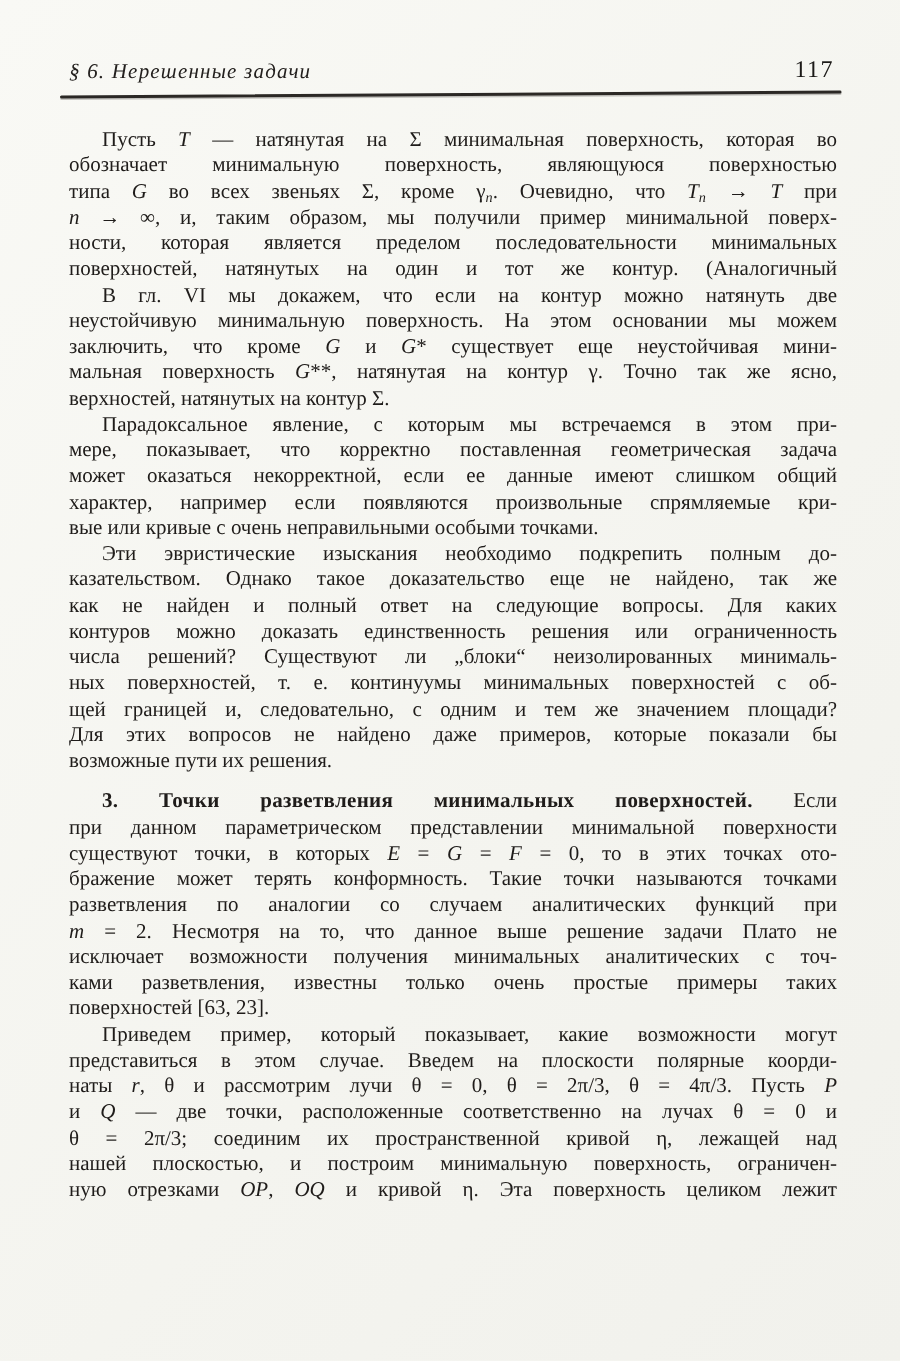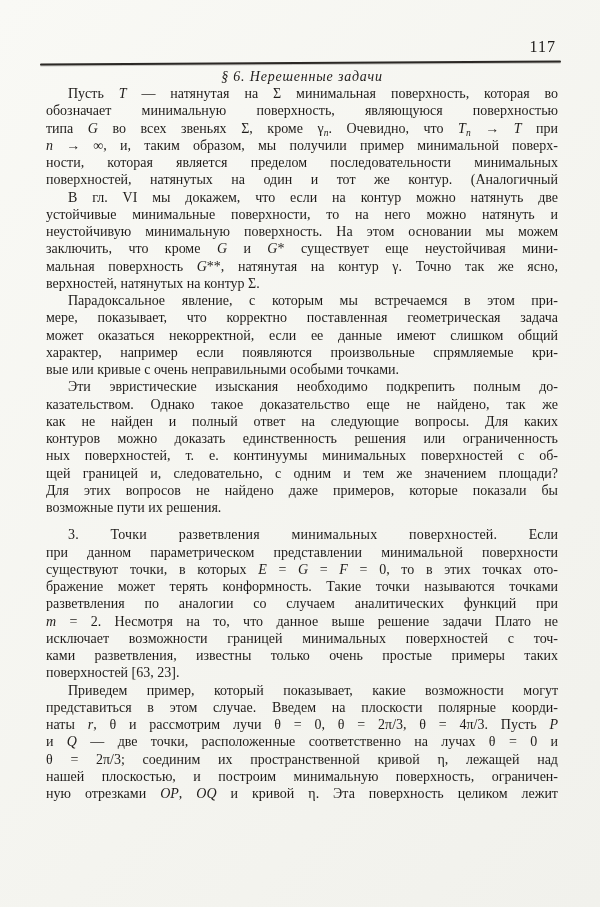--- a/index.html
+++ b/index.html
@@ -10,22 +10,22 @@
     background: #f6f6f2;
   }
   .page {
     position: absolute; inset: 0;
     background: linear-gradient(130deg, #f9f9f5 0%, #f4f4ef 60%, #f1f1ec 100%);
   }
   .running-head {
     position: absolute; top: 41px; left: 46px; width: 512px; height: 18px;
   }
   .running-title {
-    position: absolute; left: 0; right: 0; text-align: center;
-    font-style: italic; font-size: 14px; letter-spacing: 0.8px; color: #23201e; margin-top: 28px;
+    position: absolute; left: 0; right: 0; 
+    font-style: italic; font-size: 14px; letter-spacing: 0.8px; color: #23201e;
   }
   .page-number {
     position: absolute; right: 2px; top: -3px;
     font-weight: normal; font-size: 16px; letter-spacing: 1px; color: #1c1a18;
   }
   .header-rule {
     position: absolute; top: 62px; left: 40px; width: 521px; height: 2px;
     background: #2b2825; border-radius: 1px;
     transform: rotate(-0.35deg);
     box-shadow: 0 1px 0 rgba(43,40,37,0.25);
@@ -37,21 +37,21 @@
   .para { margin: 0; padding: 0; }
   .para.section-start { margin-top: 10px; }
   .line {
     font-size: 14px; line-height: 17.25px; height: 17.25px;
     text-align: justify; text-align-last: justify;
     overflow: hidden; white-space: normal;
   }
   .line.last-left { text-align-last: left; }
   .para.indent .line:first-child { text-indent: 22px; }
   .line sub { font-size: 9.5px; line-height: 0; vertical-align: -2.5px; }
-  .line b { font-weight: normal; letter-spacing: 0.2px; }
+  .line b { font-weight: bold; letter-spacing: 0.2px; }
 </style>
 </head>
 <body>
 
 <div class="page">
   <div class="running-head">
     <span class="running-title">§ 6. Нерешенные задачи</span>
     <span class="page-number">117</span>
   </div>
   <div class="header-rule"></div>
@@ -59,51 +59,51 @@
       <div class="para indent">
         <div class="line">Пусть <i>T</i> — натянутая на Σ минимальная поверхность, которая во</div>
         <div class="line">обозначает минимальную поверхность, являющуюся поверхностью</div>
         <div class="line">типа <i>G</i> во всех звеньях Σ, кроме γ<sub><i>n</i></sub>. Очевидно, что <i>T<sub>n</sub></i> → <i>T</i> при</div>
         <div class="line"><i>n</i> → ∞, и, таким образом, мы получили пример минимальной поверх-</div>
         <div class="line">ности, которая является пределом последовательности минимальных</div>
         <div class="line">поверхностей, натянутых на один и тот же контур. (Аналогичный</div>
       </div>
       <div class="para indent">
         <div class="line">В гл. VI мы докажем, что если на контур можно натянуть две</div>
-        <div class="line">устойчивые минимальные поверхности, то на него можно натянуть и</div>
         <div class="line">неустойчивую минимальную поверхность. На этом основании мы можем</div>
         <div class="line">заключить, что кроме <i>G</i> и <i>G</i>* существует еще неустойчивая мини-</div>
         <div class="line">мальная поверхность <i>G</i>**, натянутая на контур γ. Точно так же ясно,</div>
         <div class="line last-left">верхностей, натянутых на контур Σ.</div>
       </div>
       <div class="para indent">
         <div class="line">Парадоксальное явление, с которым мы встречаемся в этом при-</div>
         <div class="line">мере, показывает, что корректно поставленная геометрическая задача</div>
         <div class="line">может оказаться некорректной, если ее данные имеют слишком общий</div>
         <div class="line">характер, например если появляются произвольные спрямляемые кри-</div>
         <div class="line last-left">вые или кривые с очень неправильными особыми точками.</div>
       </div>
       <div class="para indent">
         <div class="line">Эти эвристические изыскания необходимо подкрепить полным до-</div>
         <div class="line">казательством. Однако такое доказательство еще не найдено, так же</div>
         <div class="line">как не найден и полный ответ на следующие вопросы. Для каких</div>
         <div class="line">контуров можно доказать единственность решения или ограниченность</div>
+        <div class="line">числа решений? Существуют ли „блоки“ неизолированных минималь-</div>
         <div class="line">ных поверхностей, т. е. континуумы минимальных поверхностей с об-</div>
         <div class="line">щей границей и, следовательно, с одним и тем же значением площади?</div>
         <div class="line">Для этих вопросов не найдено даже примеров, которые показали бы</div>
         <div class="line last-left">возможные пути их решения.</div>
       </div>
       <div class="para indent section-start">
         <div class="line"><b>3. Точки разветвления минимальных поверхностей.</b> Если</div>
         <div class="line">при данном параметрическом представлении минимальной поверхности</div>
         <div class="line">существуют точки, в которых <i>E</i> = <i>G</i> = <i>F</i> = 0, то в этих точках ото-</div>
         <div class="line">бражение может терять конформность. Такие точки называются точками</div>
         <div class="line">разветвления по аналогии со случаем аналитических функций при</div>
         <div class="line"><i>m</i> = 2. Несмотря на то, что данное выше решение задачи Плато не</div>
-        <div class="line">исключает возможности границей минимальных поверхностей с точ-</div>
+        <div class="line">исключает возможности получения минимальных аналитических с точ-</div>
         <div class="line">ками разветвления, известны только очень простые примеры таких</div>
         <div class="line last-left">поверхностей [63, 23].</div>
       </div>
       <div class="para indent">
         <div class="line">Приведем пример, который показывает, какие возможности могут</div>
         <div class="line">представиться в этом случае. Введем на плоскости полярные коорди-</div>
         <div class="line">наты <i>r</i>, θ и рассмотрим лучи θ = 0, θ = 2π/3, θ = 4π/3. Пусть <i>P</i></div>
         <div class="line">и <i>Q</i> — две точки, расположенные соответственно на лучах θ = 0 и</div>
         <div class="line">θ = 2π/3; соединим их пространственной кривой η, лежащей над</div>
         <div class="line">нашей плоскостью, и построим минимальную поверхность, ограничен-</div>

